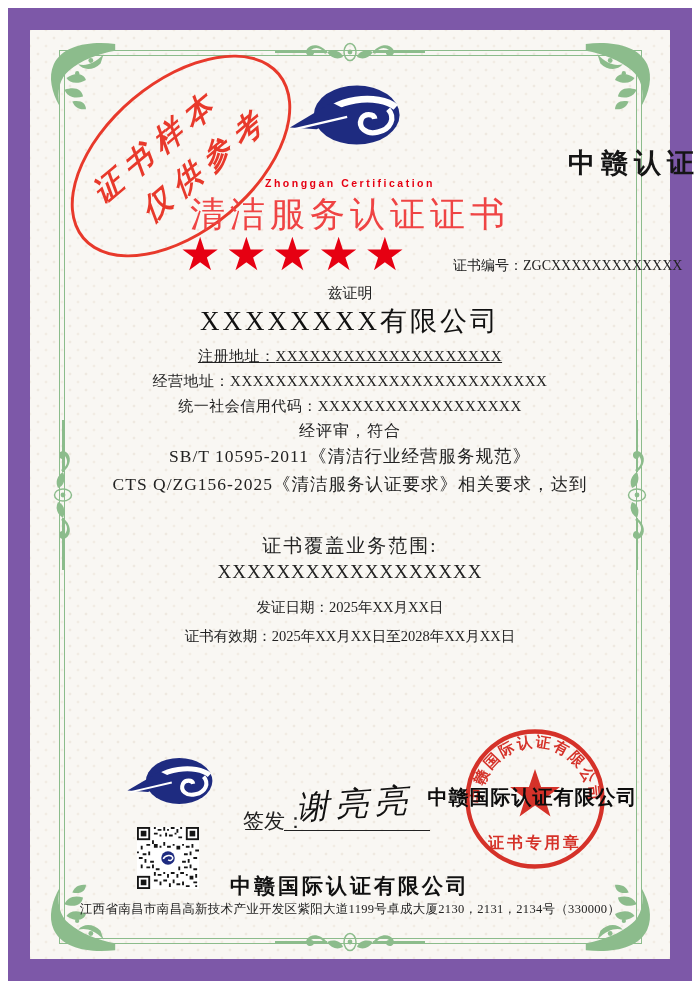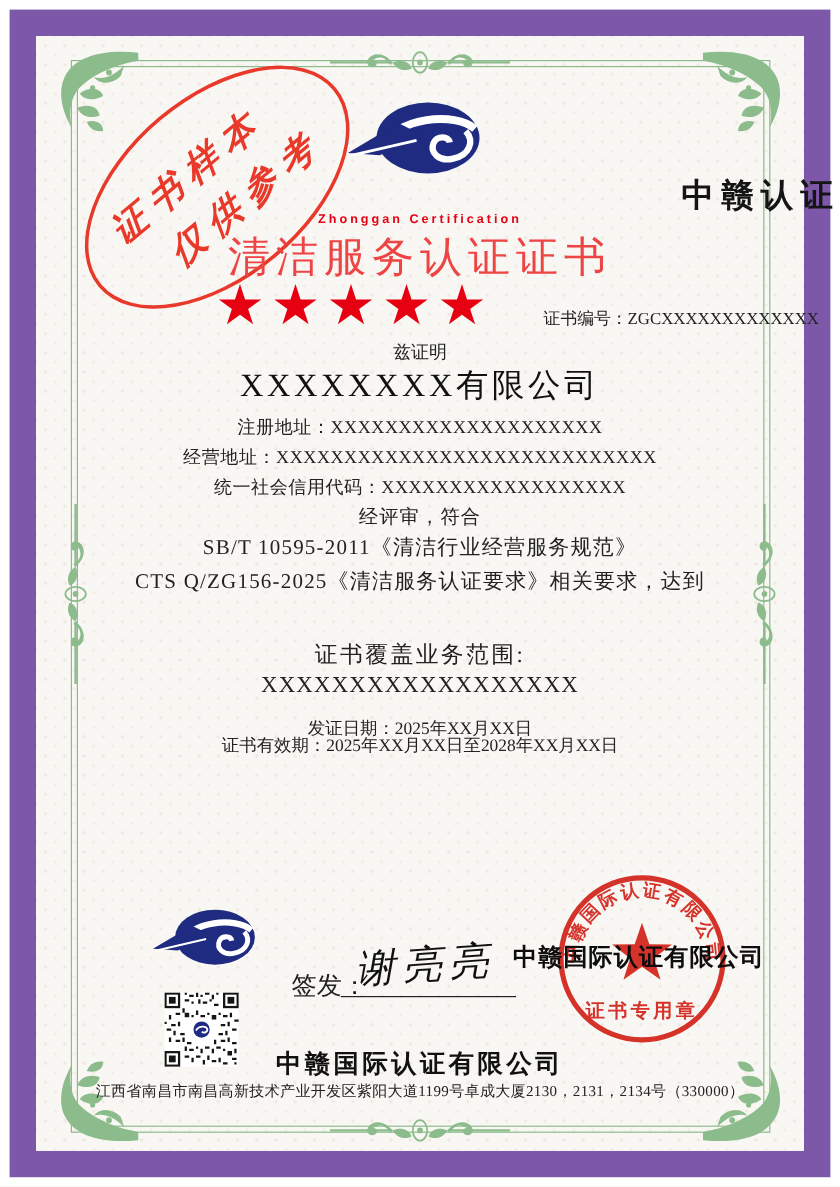--- a/index.html
+++ b/index.html
@@ -39,29 +39,29 @@
            font-family:"Liberation Sans","DejaVu Sans",sans-serif;text-align:right;}
   .logo-en{top:177px;font-size:10.5px;font-weight:bold;color:#e60012;letter-spacing:2.5px;
            font-family:"Liberation Sans","DejaVu Sans",sans-serif;}
   .title{top:191px;font-size:35px;letter-spacing:5px;color:#ef4444;}
   .stars{top:231px;left:0;right:110px;text-align:center;font-size:46px;line-height:46px;color:#e60012;letter-spacing:5px;
          font-family:"DejaVu Sans","Liberation Sans",sans-serif;}
   .cert-no{top:257px;left:453px;font-size:14px;color:#222;}
   .certify-intro{top:284px;font-size:15px;}
   .company-name{top:303px;font-size:27px;letter-spacing:3px;color:#111;}
   .info-line{font-size:15px;letter-spacing:0.5px;}
-  .reg-line{top:347px;}  .biz-line{top:372px;}  .credit-line{top:397px;}
+  .reg-line{top:347px;text-decoration:underline;}  .biz-line{top:372px;}  .credit-line{top:397px;}
   .review-line{top:421px;font-size:16px;letter-spacing:1px;}
   .std1{top:444px;font-size:17.5px;letter-spacing:1px;}
   .std2{top:472px;font-size:17.5px;letter-spacing:1px;}
   .grade{top:499px;font-size:25px;letter-spacing:7px;color:#111;}
   .scope-label{top:533px;font-size:19px;letter-spacing:2px;}
   .scope-value{top:561px;font-size:19px;letter-spacing:1px;}
   .issue-date{top:598px;font-size:14.5px;}
-  .validity{top:612px;font-size:14.5px;}
+  .validity{top:627px;font-size:14.5px;}
   .fine-print{top:646px;left:63px;width:576px;font-size:14.6px;line-height:24.5px;
               text-align:justify;color:#111;}
 
   .logo-bottom{left:126px;top:747px;width:96px;height:68px;}
   .qr{left:137px;top:827px;width:62px;height:62px;}
   .sign-label{left:243px;top:807px;font-size:21px;}
   .sign-line{left:284px;top:830px;width:146px;border-top:1.6px solid #222;height:0;}
   .signature{left:296px;top:782px;font-size:33px;font-style:italic;color:#111;
              transform:rotate(-4deg);letter-spacing:6px;}
   .seal{left:460px;top:724px;width:150px;height:150px;opacity:0.95;}

